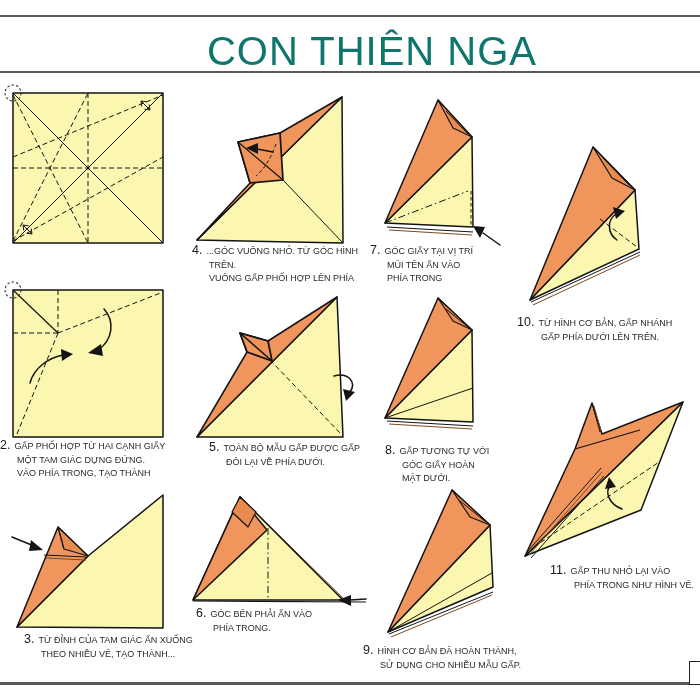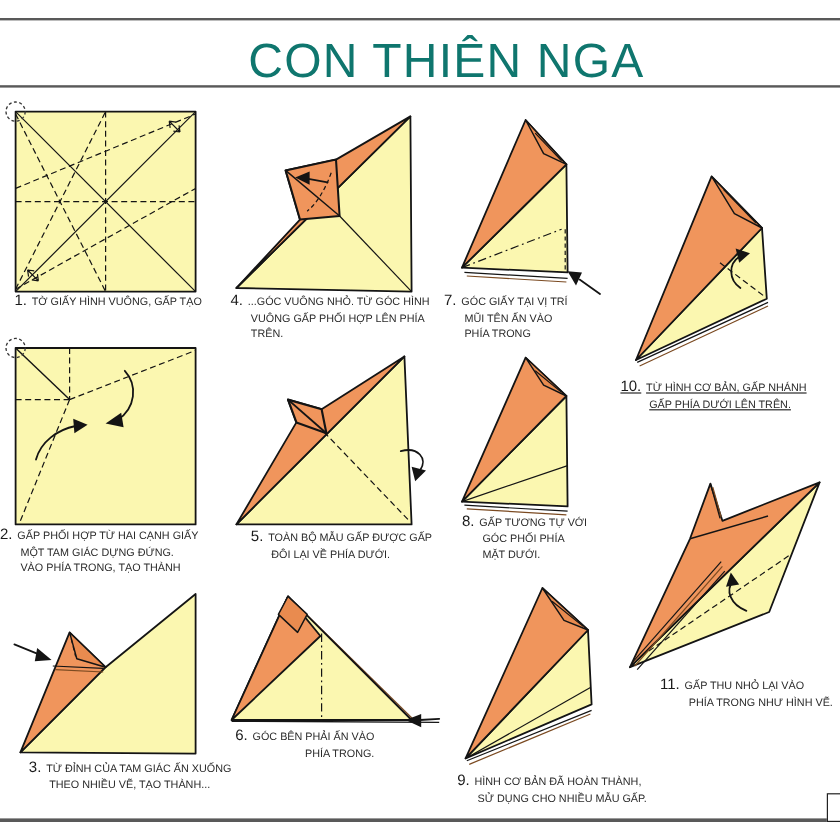--- a/index.html
+++ b/index.html
@@ -186,68 +186,67 @@
       <line x1="594" y1="406" x2="601" y2="431" class="shadow"></line>
       <line x1="527" y1="552" x2="601" y2="468" class="ln thin"></line>
       <line x1="529" y1="555" x2="602" y2="472" class="shadow"></line>
       <line x1="531" y1="558" x2="604" y2="476" class="ln thin"></line>
       <path d="M622,509 C609,504 604,492 611,484" class="arrline"></path>
       <polygon points="609,477 605,489 616,487" class="arr"></polygon>
     </g>
   </svg>
 
   <div class="caption" style="left:12px;top:244px;">
-    <div><span class="num">1.</span><span>TỜ GIẤY HÌNH VUÔNG, GẤP TẠO</span></div>
   </div>
 
   <div class="caption" style="left:0;top:439px;">
     <div><span class="num">2.</span><span>GẤP PHỐI HỢP TỪ HAI CẠNH GIẤY</span></div>
     <div class="rest">MỘT TAM GIÁC DỰNG ĐỨNG.</div>
     <div class="rest">VÀO PHÍA TRONG, TẠO THÀNH</div>
   </div>
 
   <div class="caption" style="left:24px;top:633px;">
     <div><span class="num">3.</span><span>TỪ ĐỈNH CỦA TAM GIÁC ẤN XUỐNG</span></div>
     <div class="rest">THEO NHIỀU VẼ, TẠO THÀNH...</div>
   </div>
 
   <div class="caption" style="left:192px;top:244px;">
     <div><span class="num">4.</span><span>...GÓC VUÔNG NHỎ. TỪ GÓC HÌNH</span></div>
+    <div class="rest">TRÊN.</div>
     <div class="rest">VUÔNG GẤP PHỐI HỢP LÊN PHÍA</div>
-    <div class="rest">TRÊN.</div>
   </div>
 
   <div class="caption" style="left:209px;top:441px;">
     <div><span class="num">5.</span><span>TOÀN BỘ MẪU GẤP ĐƯỢC GẤP</span></div>
     <div class="rest">ĐÔI LẠI VỀ PHÍA DƯỚI.</div>
   </div>
 
-  <div class="caption" style="left:196px;top:607px;text-align:right;">
+  <div class="caption" style="left:196px;top:607px;">
     <div><span class="num">6.</span><span>GÓC BÊN PHẢI ẤN VÀO</span></div>
     <div class="rest">PHÍA TRONG.</div>
   </div>
 
   <div class="caption" style="left:370px;top:244px;">
     <div><span class="num">7.</span><span>GÓC GIẤY TẠI VỊ TRÍ</span></div>
     <div class="rest">MŨI TÊN ẤN VÀO</div>
     <div class="rest">PHÍA TRONG</div>
   </div>
 
-  <div class="caption" style="left:385px;top:428px;">
+  <div class="caption" style="left:385px;top:444px;">
     <div><span class="num">8.</span><span>GẤP TƯƠNG TỰ VỚI</span></div>
-    <div class="rest">GÓC PHỐI PHÍA</div>
+    <div class="rest">GÓC GIẤY HOÀN</div>
     <div class="rest">MẶT DƯỚI.</div>
   </div>
 
-  <div class="caption" style="left:381px;top:644px;">
+  <div class="caption" style="left:363px;top:644px;">
     <div><span class="num">9.</span><span>HÌNH CƠ BẢN ĐÃ HOÀN THÀNH,</span></div>
     <div class="rest">SỬ DỤNG CHO NHIỀU MẪU GẤP.</div>
   </div>
 
-  <div class="caption wide" style="left:517px;top:316px;text-decoration:underline;">
+  <div class="caption wide" style="left:517px;top:316px;">
     <div><span class="num">10.</span><span>TỪ HÌNH CƠ BẢN, GẤP NHÁNH</span></div>
     <div class="rest">GẤP PHÍA DƯỚI LÊN TRÊN.</div>
   </div>
 
   <div class="caption wide" style="left:514px;top:564px;margin-left:36px;">
     <div><span class="num">11.</span><span>GẤP THU NHỎ LẠI VÀO</span></div>
     <div class="rest">PHÍA TRONG NHƯ HÌNH VẼ.</div>
   </div>
 
   <div class="rule rule-bottom"></div>

